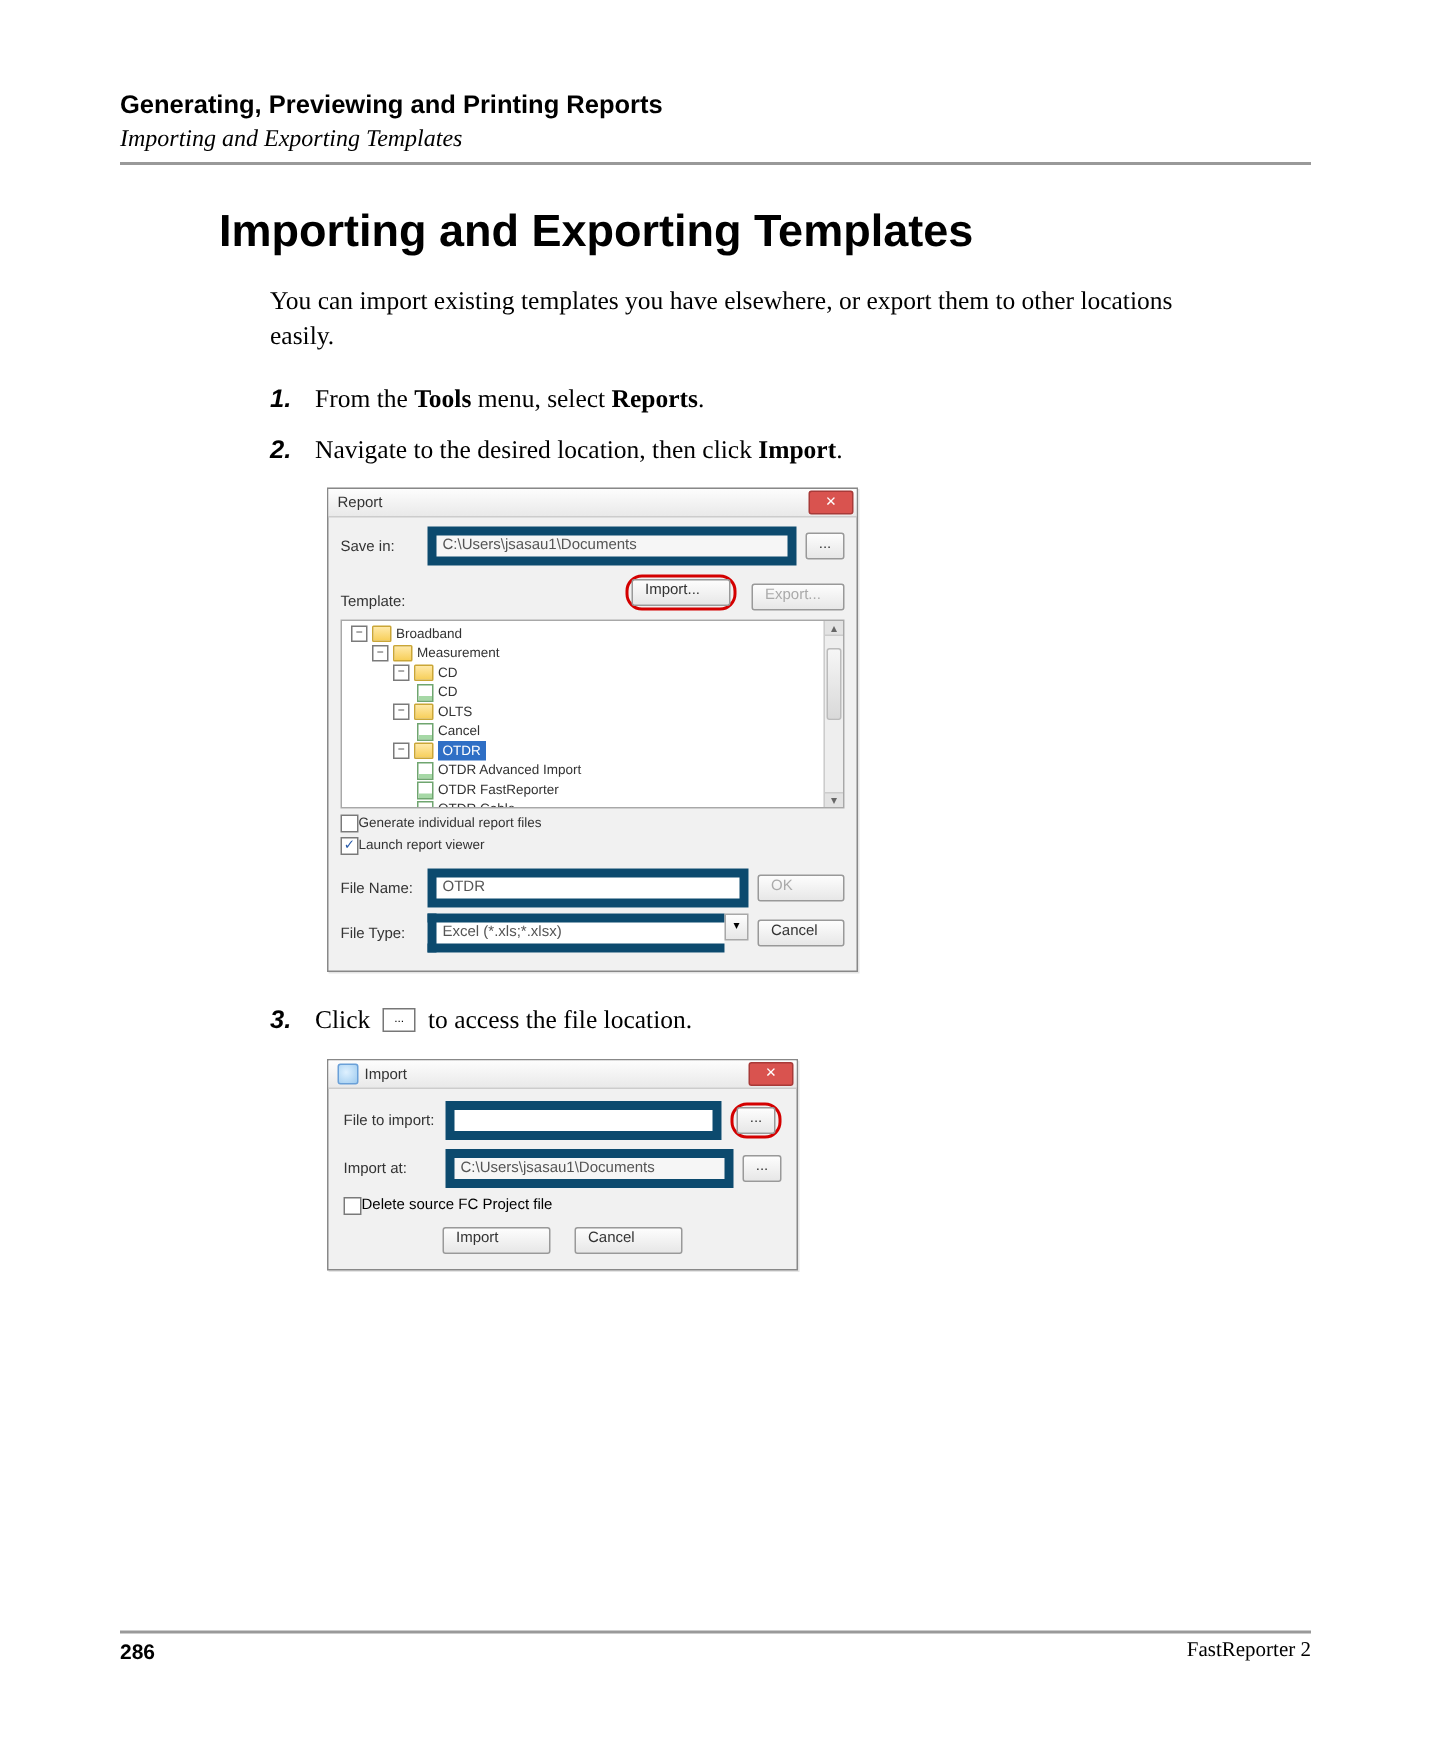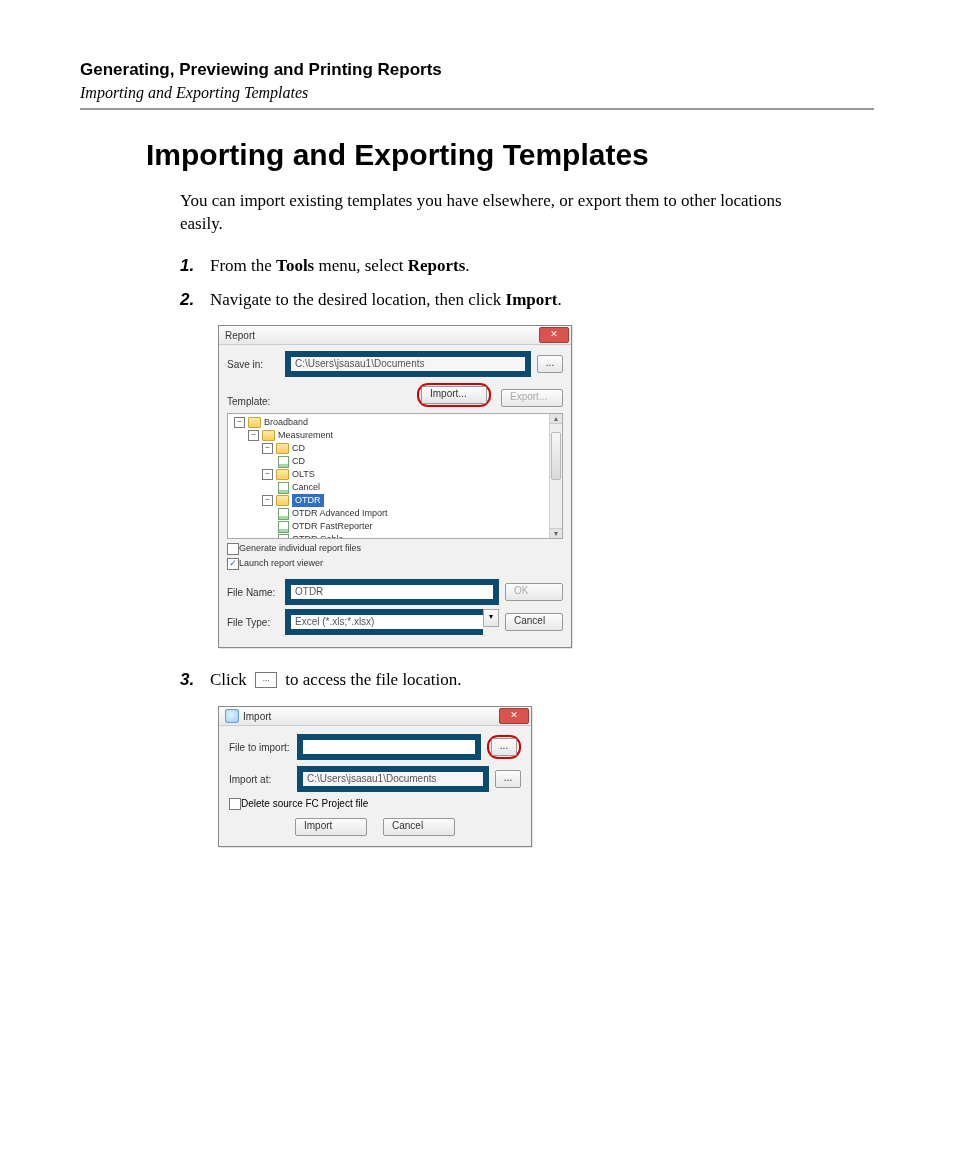--- a/index.html
+++ b/index.html
@@ -428,14 +428,21 @@
           <span>Delete source FC Project file</span>
         </div>
         <div class="btn-row">
           <span class="btn" style="min-width:54px;">Import</span>
           <span class="btn" style="min-width:54px;">Cancel</span>
         </div>
       </div>
     </div>
   </div>
 
+  <div class="footer">
+    <hr class="footer-line">
+    <div class="footer-row">
+      <span class="pgnum">286</span>
+      <span class="product">FastReporter 2</span>
+    </div>
+  </div>
 
 </div>
 
 </body></html>

